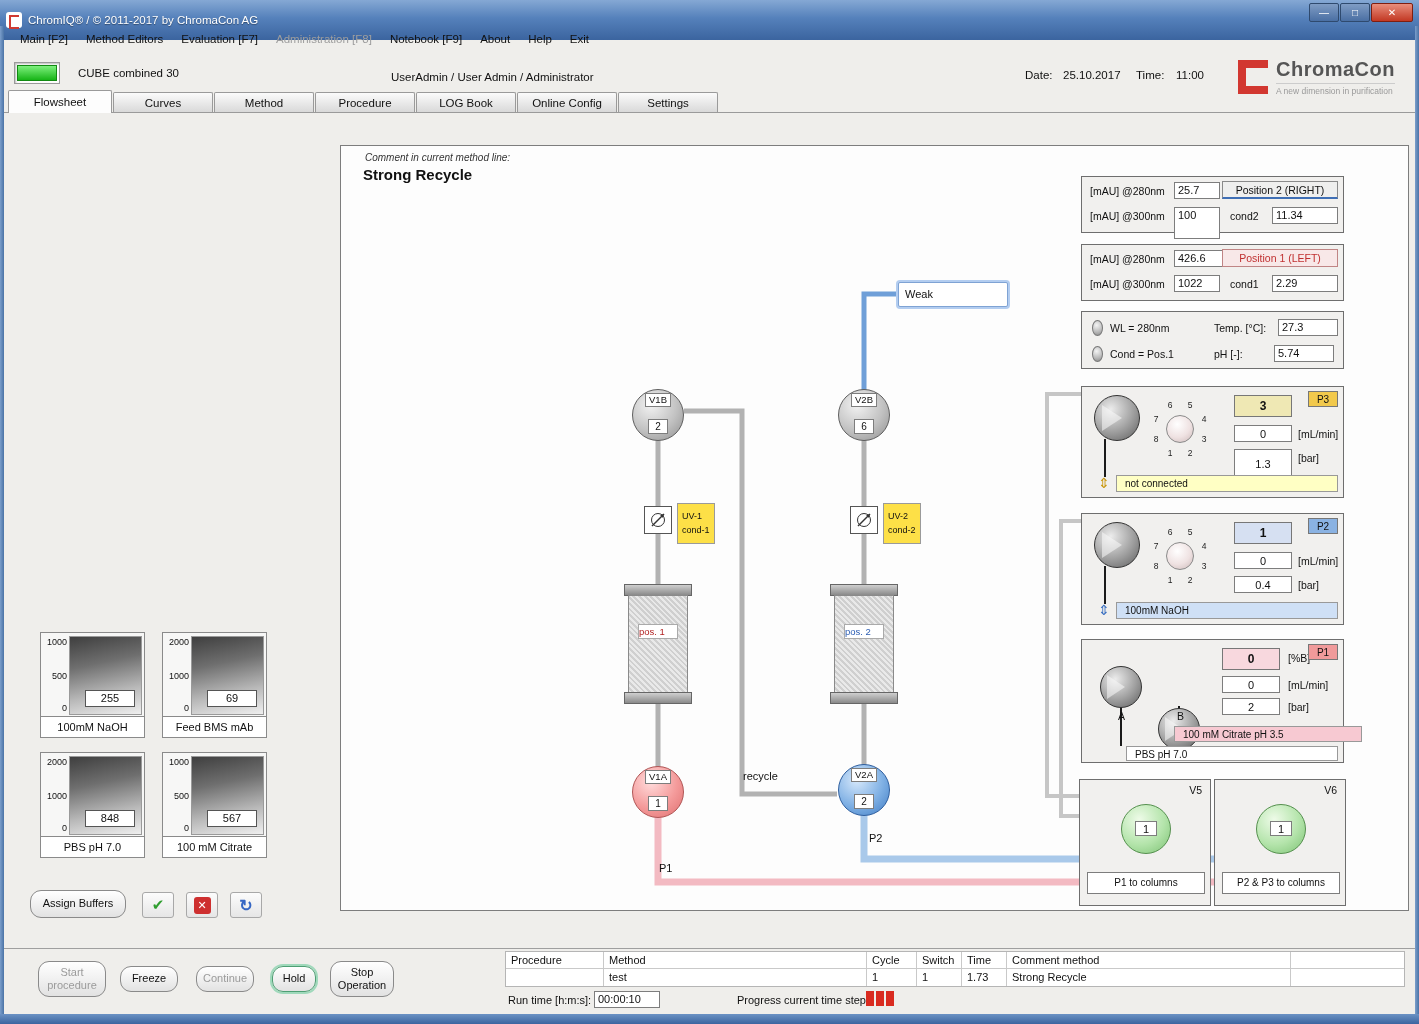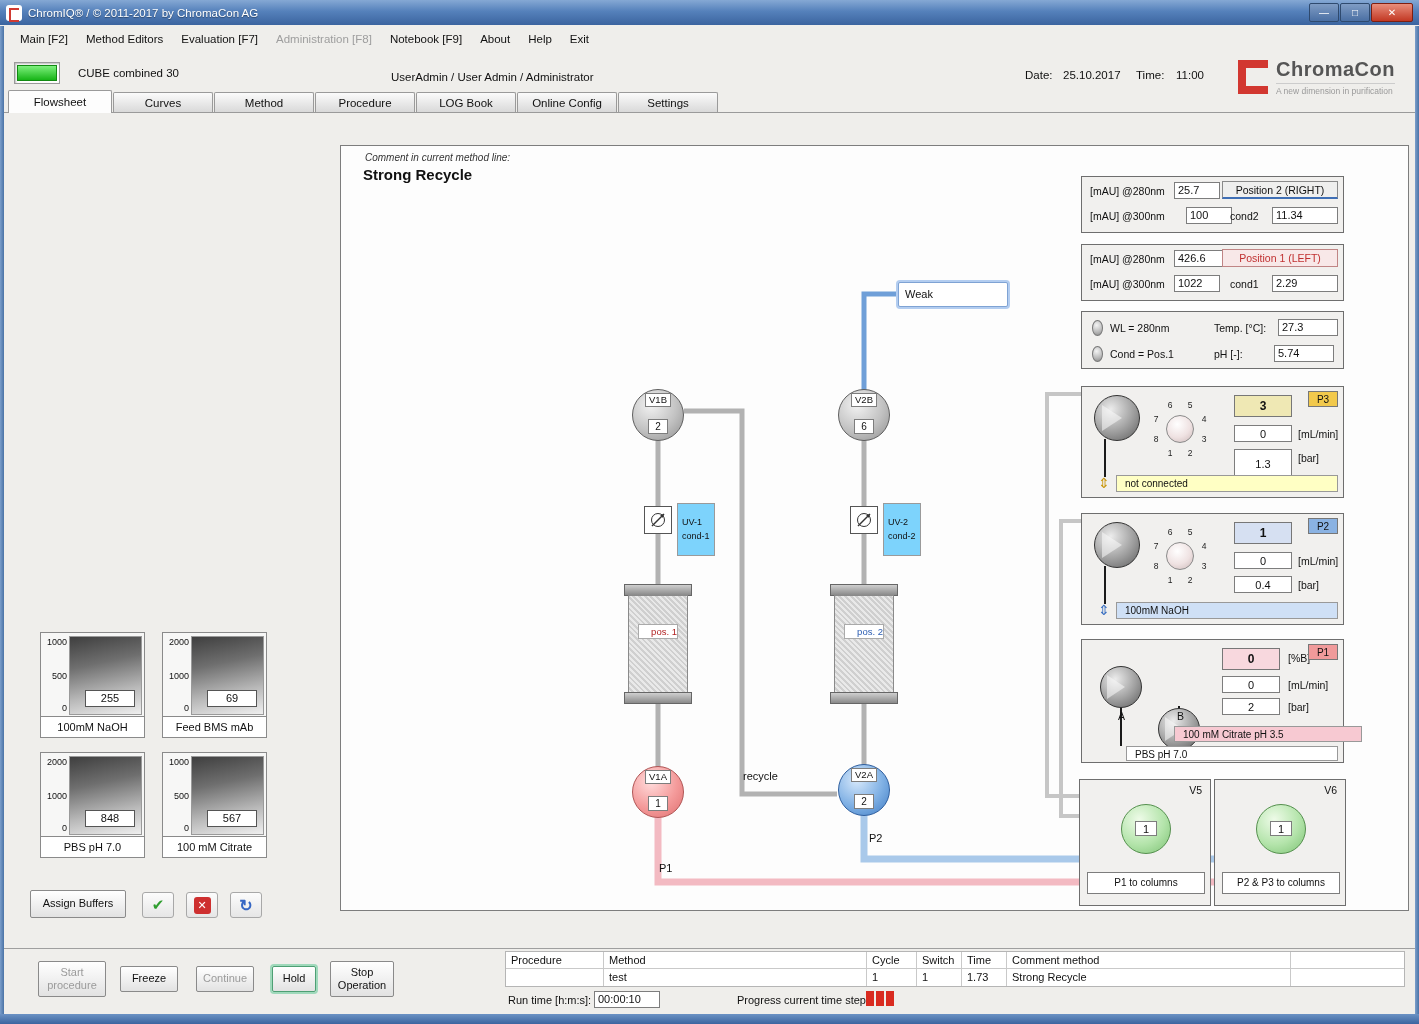--- a/index.html
+++ b/index.html
@@ -1,20 +1,20 @@
 <!DOCTYPE html>
 <html><head>
 <meta charset="utf-8">
 <style>
 *{margin:0;padding:0;box-sizing:border-box}
 html,body{background:#555}
 #app{position:relative;width:1419px;height:1024px;font-family:"Liberation Sans",sans-serif;font-size:11px;color:#111;background:#efeeeb;overflow:hidden}
 .abs{position:absolute}
 
-.titlebar{left:0;top:0;width:1419px;height:25px;background:linear-gradient(#85a8d4 0%,#5581bb 45%,#3b649f 100%);display:flex;align-items:center;color:#fff}
+.titlebar{left:0;top:0;width:1419px;height:40px;background:linear-gradient(#85a8d4 0%,#5581bb 45%,#3b649f 100%);display:flex;align-items:center;color:#fff}
 .app-icon{width:16px;height:16px;margin:0 6px;background:#fff;border-radius:3px;position:relative}
 .app-icon::after{content:"";position:absolute;left:3px;top:3px;width:8px;height:10px;border:2px solid #d03a32;border-right:none}
 .title-text{font-size:11.5px;text-shadow:0 1px 1px rgba(0,0,0,.4)}
 .winbtns{position:absolute;right:6px;top:3px;display:flex;gap:1px}
 .winbtn{width:30px;height:19px;display:flex;align-items:center;justify-content:center;color:#fff;font-size:10px;border:1px solid #2f4a6e;border-radius:2px;background:linear-gradient(#7f9cc4,#4a6fa3)}
 .winbtn.close{background:linear-gradient(#e98e7c,#c23823);border-color:#7e1e10;width:42px}
 
 .frame-side{top:26px;width:4px;height:988px;background:linear-gradient(90deg,#7b9ecb,#4a73a6)}
 .frame-bottom{left:0;top:1014px;width:1419px;height:10px;background:linear-gradient(#6b92c4,#3b649f)}
 
@@ -48,25 +48,25 @@
 .lightblue-tube{stroke:#a9c9ea;stroke-width:7;fill:none}
 .valve{width:52px;height:52px}
 .valve-circle{position:absolute;left:0;top:0;width:52px;height:52px;border-radius:50%;border:1px solid #5f5f5f}
 .valve-circle.gray{background:radial-gradient(circle at 36% 30%,#f2f2f2,#c2c2c2 55%,#8f8f8f)}
 .valve-circle.pink{background:radial-gradient(circle at 36% 30%,#ffdcdc,#f49a9a 55%,#df6f6f);border-color:#b05555}
 .valve-circle.blue{background:radial-gradient(circle at 36% 30%,#d6e8fb,#7fb0e4 55%,#3f7cc4);border-color:#2f5f9f}
 .valve-circle.green{background:radial-gradient(circle at 36% 30%,#eefbe8,#b4e4ab 55%,#7cc273);border-color:#55904e}
 .valve-name{position:absolute;left:50%;transform:translateX(-50%);top:4px;background:#fff;border:1px solid #7d7d7d;font-size:9.5px;padding:0 3px;line-height:12px;white-space:nowrap}
 .valve-pos{position:absolute;left:50%;transform:translateX(-50%);top:30px;width:20px;background:#fff;border:1px solid #7d7d7d;font-size:10px;text-align:center;line-height:13px}
 .uvbox{width:28px;height:28px;background:#fff;border:1px solid #555;display:flex;align-items:center;justify-content:center}
-.uvlabel{border:1px solid #9a9a9a;background:#7dd3fc;font-size:9px;line-height:1.5;padding:12px 4px}
+.uvlabel{border:1px solid #9a9a9a;background:#fde047;font-size:9px;line-height:1.5;padding:6px 4px}
 .column{width:68px;height:120px}
 .col-cap{position:absolute;left:0;width:68px;height:12px;background:linear-gradient(#cfcfcf,#8a8a8a);border:1px solid #666}
 .col-body{position:absolute;left:4px;top:11px;width:60px;height:98px;border:1px solid #8a8a8a;background:repeating-linear-gradient(45deg,#e9e9e9 0 2px,#cfcfcf 2px 4px)}
-.col-label{position:absolute;left:14px;top:40px;width:40px;height:15px;background:#fff;border:1px solid #aaa;font-size:9.5px;text-align:right;line-height:13px}
+.col-label{position:absolute;left:14px;top:40px;width:40px;height:15px;background:#fff;border:1px solid #aaa;font-size:9.5px;text-align:left;line-height:13px}
 .col-label.red{color:#b22222}
 .col-label.blue{color:#2a5cb2}
 .weakbox{left:557px;top:136px;width:110px;height:25px;background:#fff;border:1px solid #7fa3d4;box-shadow:0 0 0 2px #b3cdf0;border-radius:2px;font-size:11px;line-height:23px;padding-left:6px}
 .flowlabel{font-size:11px}
 
 .postitle{display:flex;align-items:center;justify-content:center;font-size:10.5px;border:1px solid #8a8a8a;background:#efefee}
 .postitle.right{border-bottom:2px solid #3f6fb5}
 .postitle.left{color:#c03030;background:#f8e8e8;border-color:#c08585}
 .ledsm{width:11px;height:16px;border-radius:50%;background:radial-gradient(circle at 40% 30%,#f4f4f4,#b9b9b9 60%,#8a8a8a);border:1px solid #777}
 .pump-icon{width:46px;height:46px;border-radius:50%;border:1px solid #333;background:radial-gradient(circle at 36% 30%,#ececec,#9f9f9f 55%,#5d5d5d);position:relative}
@@ -94,21 +94,21 @@
 .updown.gold{color:#c8960c}
 .updown.blu{color:#3a6fc0}
 .tube-black{background:#1a1a1a;width:2px}
 
 .tank{width:105px;height:106px;border:1px solid #8a8a8a;background:#f7f7f6}
 .tank-grad{position:absolute;left:28px;top:3px;width:73px;height:79px;border:1px solid #9a9a9a;background:linear-gradient(168deg,#3f3f3f 0%,#6f6f6f 35%,#b9b9b9 70%,#efefef 100%)}
 .tank-scale{position:absolute;left:2px;width:24px;text-align:right;font-size:9px}
 .tank-val{position:absolute;left:44px;top:57px;width:50px;height:17px;background:#fff;border:1px solid #555;text-align:center;line-height:15px;font-size:11px}
 .tank-label{position:absolute;left:0;top:83px;width:103px;height:21px;background:#fff;border-top:1px solid #8a8a8a;text-align:center;line-height:20px;font-size:11px}
 
-.btn3d{display:flex;align-items:center;justify-content:center;text-align:center;background:linear-gradient(#fff,#e2e2e2);border:1px solid #8a8a8a;border-radius:2px;font-size:11px;line-height:1.2}
+.btn3d{display:flex;align-items:center;justify-content:center;text-align:center;background:linear-gradient(#fff,#e2e2e2);border:1px solid #8a8a8a;border-radius:11px;font-size:11px;line-height:1.2}
 .btn3d.disabled{color:#9b9b9b}
 .btn3d.focusGlow{box-shadow:0 0 0 2px #9fd9bb;border-color:#4e9f74}
 .iconbtn{display:flex;align-items:center;justify-content:center;background:linear-gradient(#fcfcfc,#e6e6e6);border:1px solid #a8a8a8;border-radius:3px}
 .check{color:#2f9e2f;font-size:15px}
 .xbadge{display:inline-block;width:17px;height:17px;background:#ce3030;color:#fff;border-radius:3px;text-align:center;line-height:17px;font-size:11px}
 .refresh{color:#3566c4;font-size:16px;font-weight:bold}
 
 .bottombar{left:4px;top:948px;width:1411px;height:66px;background:#efeeeb;border-top:1px solid #9f9f9f}
 .runtable{background:#fff;border:1px solid #b5b5b5}
 .tr{display:flex;height:17px;border-bottom:1px solid #c9c9c9}
@@ -250,21 +250,21 @@
 
     <span class="flowlabel abs" style="left:402px;top:624px">recycle</span>
     <span class="flowlabel abs" style="left:318px;top:716px">P1</span>
     <span class="flowlabel abs" style="left:528px;top:686px">P2</span>
 
     <div class="panel abs" style="left:740px;top:30px;width:263px;height:57px">
       <span class="lbl abs" style="left:8px;top:8px">[mAU] @280nm</span>
       <div class="field abs" style="left:92px;top:5px;width:46px;height:17px">25.7</div>
       <div class="postitle right abs" style="left:140px;top:4px;width:116px;height:18px">Position 2 (RIGHT)</div>
       <span class="lbl abs" style="left:8px;top:33px">[mAU] @300nm</span>
-      <div class="field abs" style="left:104px;top:30px;width:46px;height:17px">100</div>
+      <div class="field abs" style="left:92px;top:30px;width:46px;height:32px">100</div>
       <span class="lbl abs" style="left:148px;top:33px">cond2</span>
       <div class="field abs" style="left:190px;top:30px;width:66px;height:17px">11.34</div>
     </div>
 
     <div class="panel abs" style="left:740px;top:98px;width:263px;height:57px">
       <span class="lbl abs" style="left:8px;top:8px">[mAU] @280nm</span>
       <div class="field abs" style="left:92px;top:5px;width:70px;height:17px">426.6</div>
       <div class="postitle left abs" style="left:140px;top:4px;width:116px;height:18px">Position 1 (LEFT)</div>
       <span class="lbl abs" style="left:8px;top:33px">[mAU] @300nm</span>
       <div class="field abs" style="left:92px;top:30px;width:46px;height:17px">1022</div>

